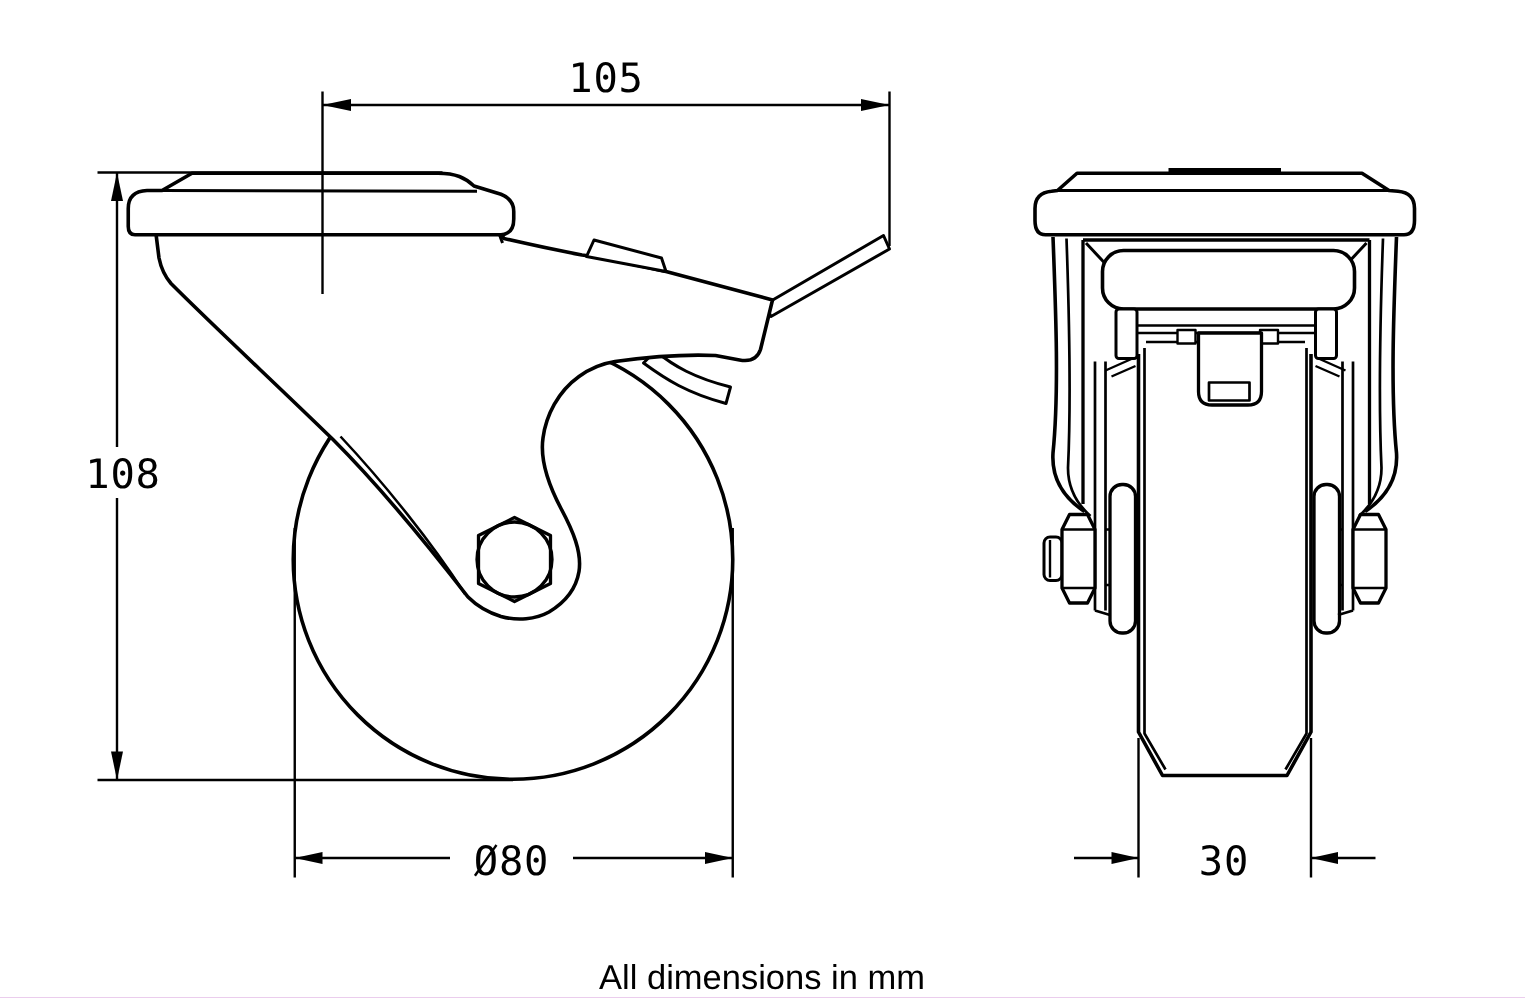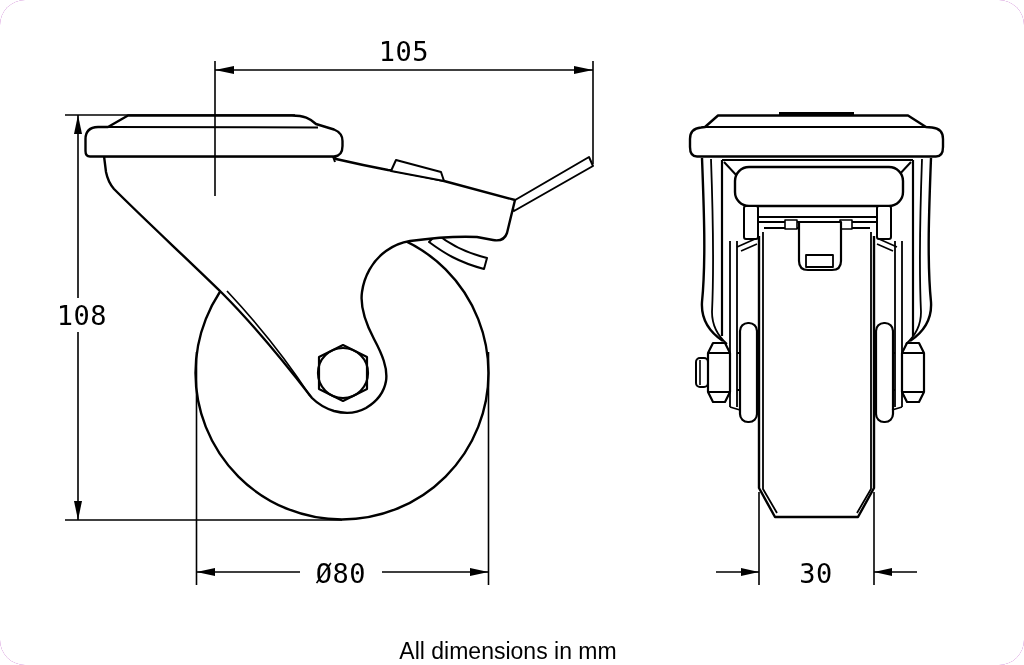--- a/index.html
+++ b/index.html
@@ -1,18 +1,18 @@
 <!DOCTYPE html>
 <html><head>
 <meta charset="utf-8">
 <style>
   html,body{margin:0;padding:0;background:#ffffff;}
   .canvas{
     position:relative;width:1024px;height:665px;background:#a21caf;
-    font-family:"Liberation Sans", sans-serif;overflow:hidden;border-radius:25px;
+    font-family:"Liberation Sans", sans-serif;overflow:hidden;
   }
   svg{display:block;}
   .dim-text{
     font-family:"DejaVu Sans Mono", monospace;
     font-size:27px;fill:#000;letter-spacing:0.5px;
   }
   .note-text{
     font-family:"Liberation Sans", sans-serif;
     font-size:23px;fill:#000;
   }

